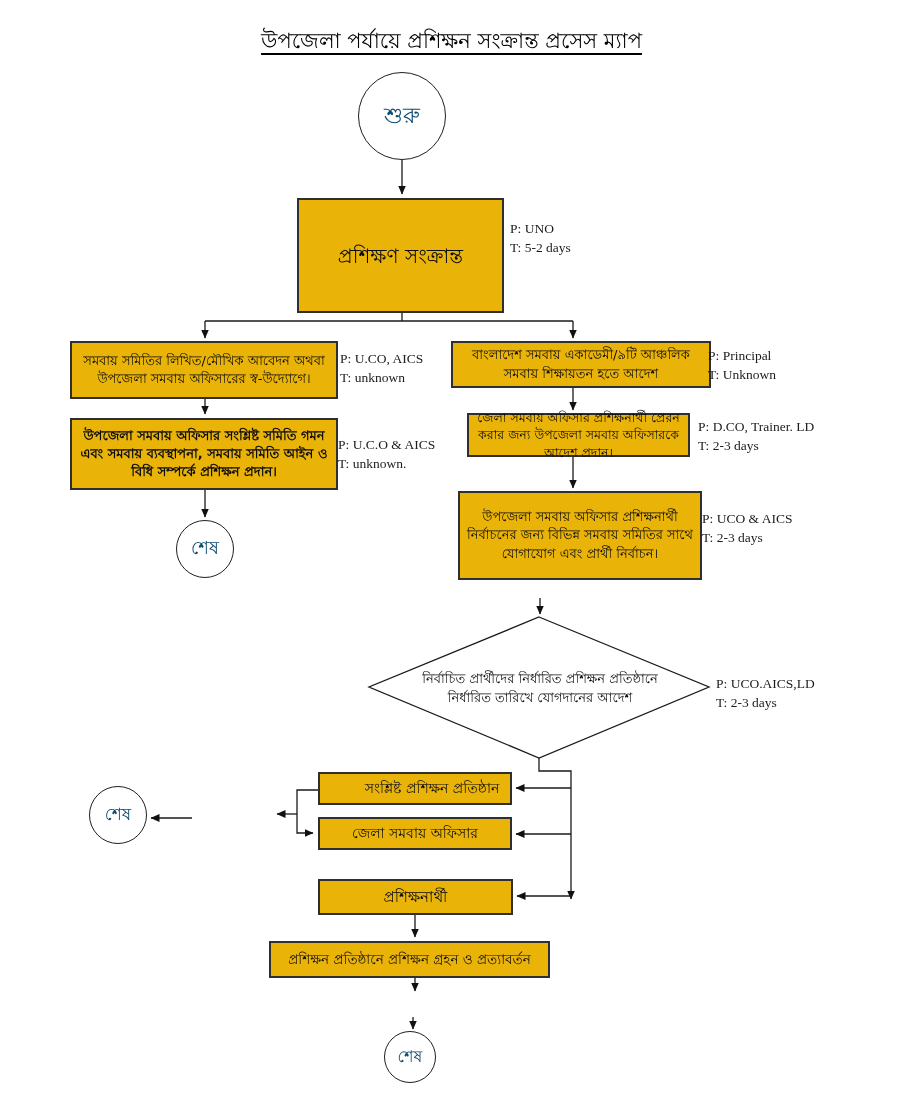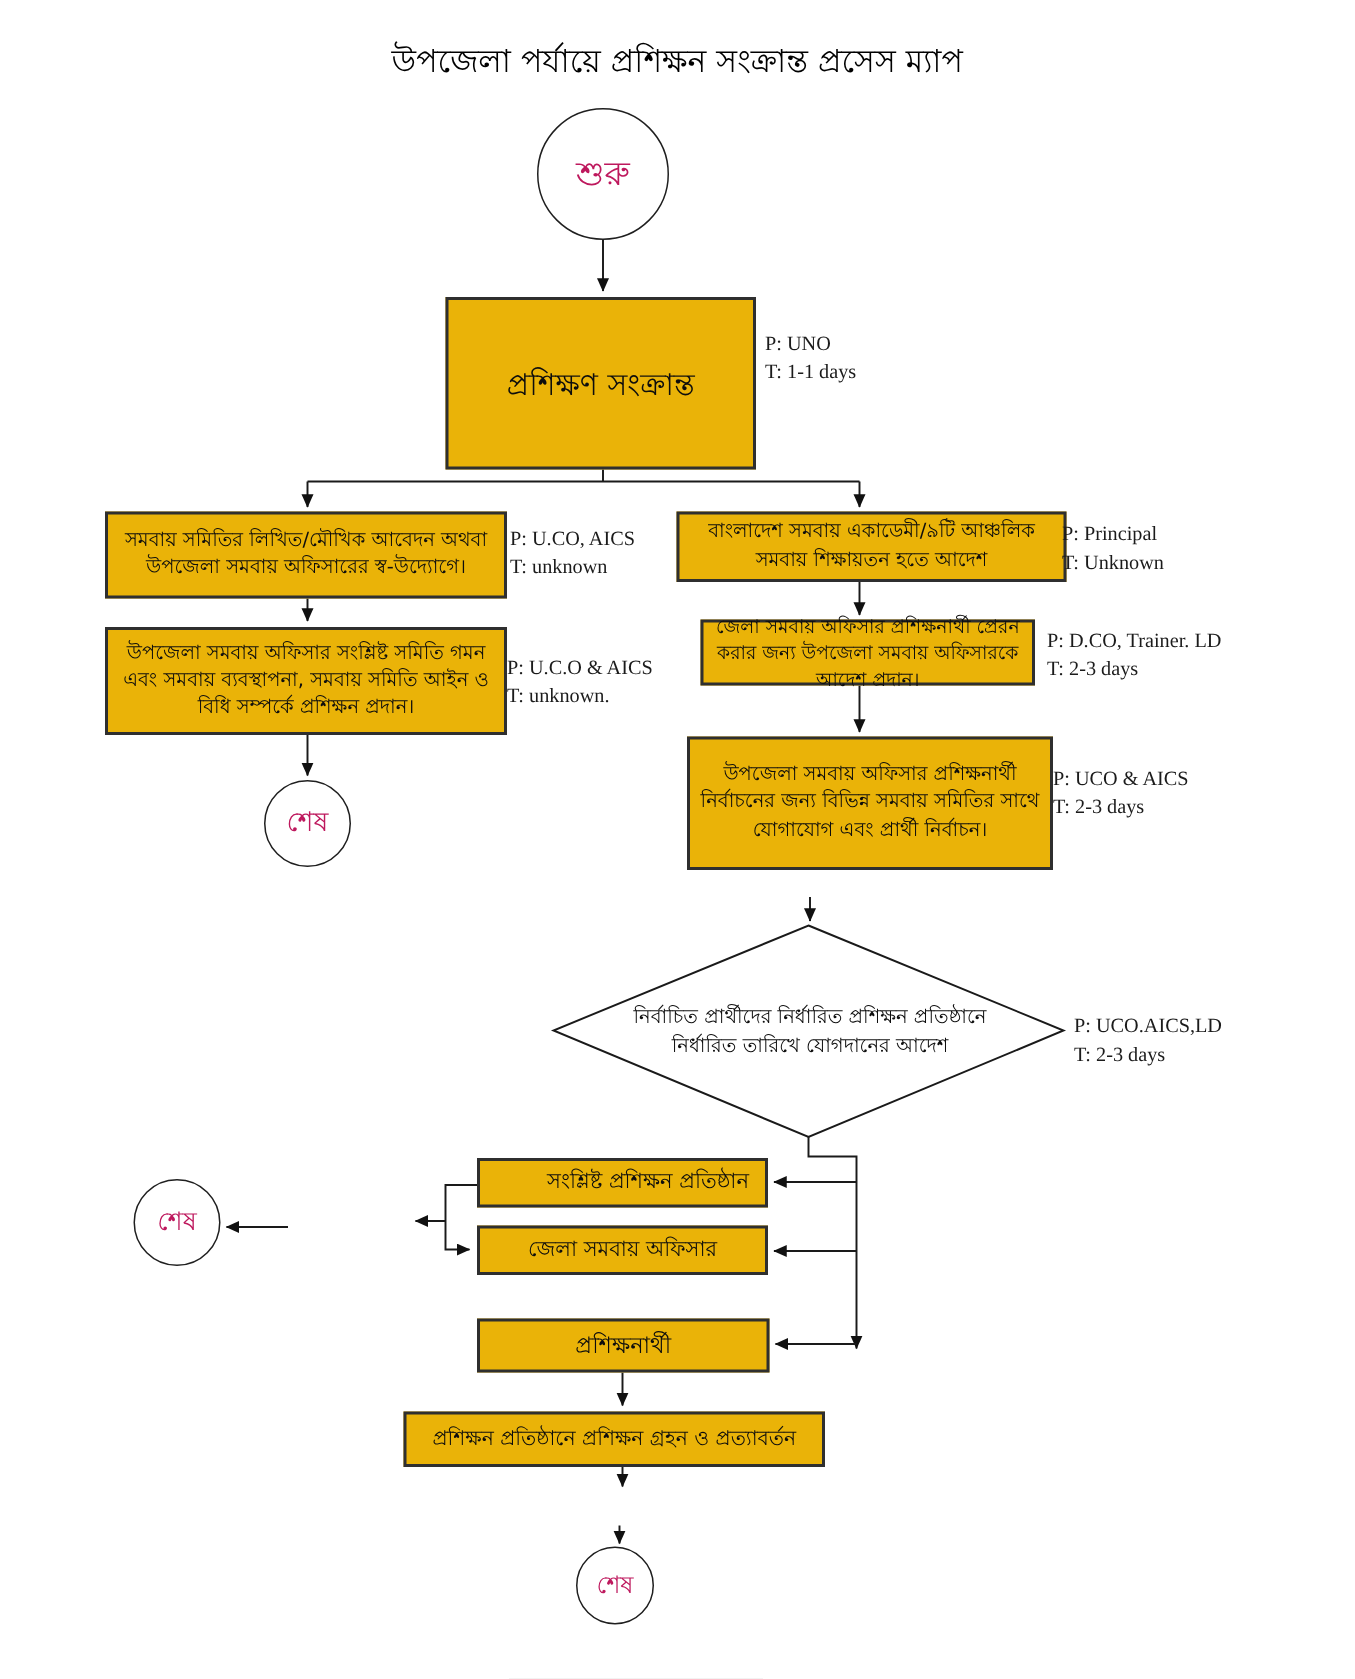--- a/index.html
+++ b/index.html
@@ -4,32 +4,32 @@
 <style>
   html,body { margin:0; padding:0; background:#e9e9e9; }
   .wrap {
     position:relative; width:903px; height:1119px; margin:0 auto;
     background:#ffffff; color:#111;
     font-family:"DejaVu Sans", sans-serif;
   }
   .title {
     position:absolute; top:25px; left:0; width:100%;
     text-align:center; font-size:21px; font-weight:500;
-    text-underline-offset:5px; color:#000;
+    text-decoration:underline; text-underline-offset:5px; color:#000;
   }
   svg.connectors { position:absolute; left:0; top:0; width:903px; height:1119px; }
   .box {
     position:absolute; box-sizing:border-box; background:#eab308;
     border:2px solid #2f2f2f; display:flex; align-items:center; justify-content:center;
     text-align:center; line-height:1.4; padding:2px 6px; color:#0d0d0d;
   }
   .circle {
     position:absolute; box-sizing:border-box; background:#fff;
     border:1.6px solid #1f1f1f; border-radius:50%;
-    display:flex; align-items:center; justify-content:center; color:#be185d;
+    display:flex; align-items:center; justify-content:center; color:#0c4a6e;
   }
   .diamond-label {
     position:absolute; text-align:center; line-height:1.5; color:#0d0d0d;
     display:flex; align-items:center; justify-content:center;
   }
   .ann {
     position:absolute; font-family:"Liberation Serif", serif;
     font-size:13.5px; line-height:1.38; color:#1b1b1b; white-space:nowrap;
   }
 </style>
@@ -83,21 +83,21 @@
 
   <div class="circle" style="left:358px; top:72px; width:88px; height:88px; font-size:22px;">শুরু</div>
   <div class="circle" style="left:176px; top:520px; width:58px; height:58px; font-size:18px;">শেষ</div>
   <div class="circle" style="left:89px; top:786px; width:58px; height:58px; font-size:17px;">শেষ</div>
   <div class="circle" style="left:384px; top:1031px; width:52px; height:52px; font-size:16px;">শেষ</div>
 
   <div class="box" style="left:297px; top:198px; width:207px; height:115px; font-size:20px;">প্রশিক্ষণ সংক্রান্ত</div>
 
   <div class="box" style="left:70px; top:341px; width:268px; height:58px; font-size:13px;">সমবায় সমিতির লিখিত/মৌখিক আবেদন অথবা উপজেলা সমবায় অফিসারের স্ব-উদ্যোগে।</div>
 
-  <div class="box" style="left:70px; top:418px; width:268px; height:72px; font-size:13px;">উপজেলা সমবায় অফিসার সংশ্লিষ্ট সমিতি গমন এবং সমবায় ব্যবস্থাপনা, সমবায় সমিতি আইন ও বিধি সম্পর্কে প্রশিক্ষন প্রদান।</div>
+  <div class="box" style="left:70px; top:418px; width:268px; height:72px; font-size:13px;font-weight:bold;">উপজেলা সমবায় অফিসার সংশ্লিষ্ট সমিতি গমন এবং সমবায় ব্যবস্থাপনা, সমবায় সমিতি আইন ও বিধি সম্পর্কে প্রশিক্ষন প্রদান।</div>
 
   <div class="box" style="left:451px; top:341px; width:260px; height:47px; font-size:13px;">বাংলাদেশ সমবায় একাডেমী/৯টি আঞ্চলিক সমবায় শিক্ষায়তন হতে আদেশ</div>
 
   <div class="box" style="left:467px; top:413px; width:223px; height:44px; font-size:12.5px;">জেলা সমবায় অফিসার প্রশিক্ষনার্থী প্রেরন করার জন্য উপজেলা সমবায় অফিসারকে আদেশ প্রদান।</div>
 
   <div class="box" style="left:458px; top:491px; width:244px; height:89px; font-size:13px;">উপজেলা সমবায় অফিসার প্রশিক্ষনার্থী নির্বাচনের জন্য বিভিন্ন সমবায় সমিতির সাথে যোগাযোগ এবং প্রার্থী নির্বাচন।</div>
 
   <div class="diamond-label" style="left:404px; top:660px; width:272px; height:56px; font-size:13px;">নির্বাচিত প্রার্থীদের নির্ধারিত প্রশিক্ষন প্রতিষ্ঠানে নির্ধারিত তারিখে যোগদানের আদেশ</div>
 
   <div class="box" style="left:318px; top:772px; width:194px; height:33px; font-size:14px;padding-left:40px;">সংশ্লিষ্ট প্রশিক্ষন প্রতিষ্ঠান</div>
@@ -105,21 +105,21 @@
   <div class="box" style="left:318px; top:817px; width:194px; height:33px; font-size:14px;">জেলা সমবায় অফিসার</div>
 
 
   <div class="box" style="left:318px; top:879px; width:195px; height:36px; font-size:15px;">প্রশিক্ষনার্থী</div>
 
   <div class="box" style="left:269px; top:941px; width:281px; height:37px; font-size:13.5px;">প্রশিক্ষন প্রতিষ্ঠানে প্রশিক্ষন গ্রহন ও প্রত্যাবর্তন</div>
 
 
   <div class="ann" style="left:510px; top:220px;">
     <div>P: UNO</div>
-    <div>T: 1-1 days</div>
+    <div>T: 5-2 days</div>
   </div>
   <div class="ann" style="left:340px; top:350px;">
     <div>P: U.CO, AICS</div>
     <div>T: unknown</div>
   </div>
   <div class="ann" style="left:708px; top:347px;">
     <div>P: Principal</div>
     <div>T: Unknown</div>
   </div>
   <div class="ann" style="left:338px; top:436px;">

